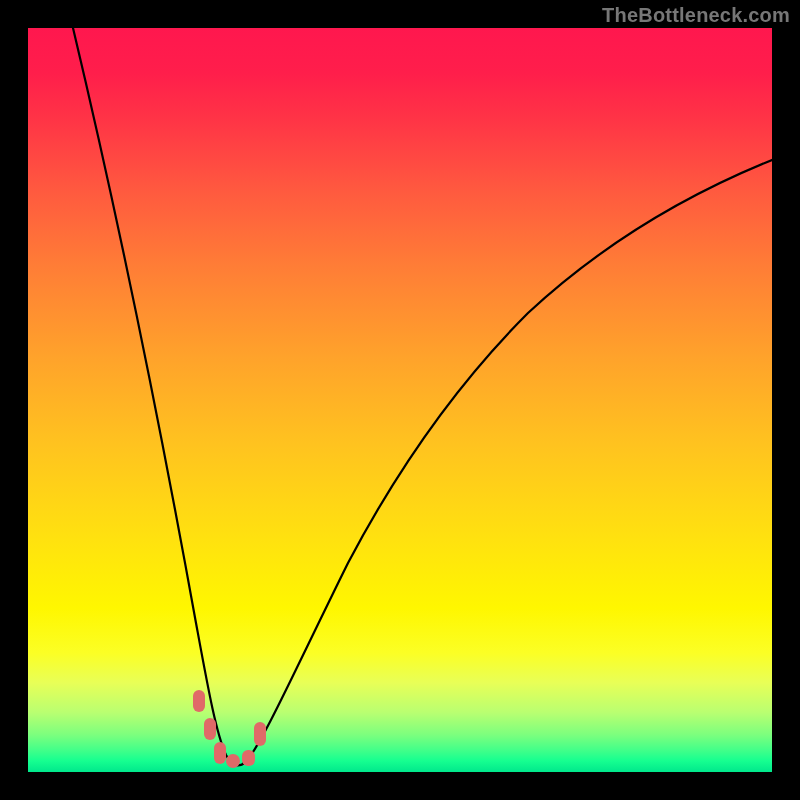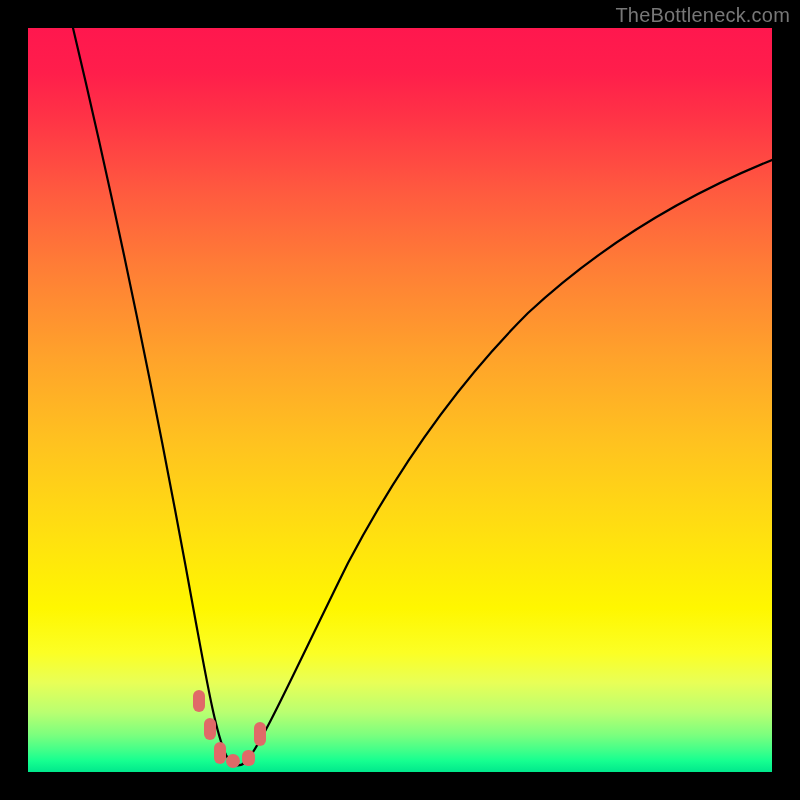--- a/index.html
+++ b/index.html
@@ -36,21 +36,21 @@
       #00e88c 100%
     );
   }
   .watermark {
     position: absolute;
     top: 4px;
     right: 10px;
     color: #777;
     font-size: 20px;
     letter-spacing: 0.2px;
-    font-weight: 400;
+    font-weight: 700;
   }
   svg.curve {
     position: absolute;
     left: 0;
     top: 0;
     width: 744px;
     height: 744px;
   }
   .curve path.main {
     fill: none;

